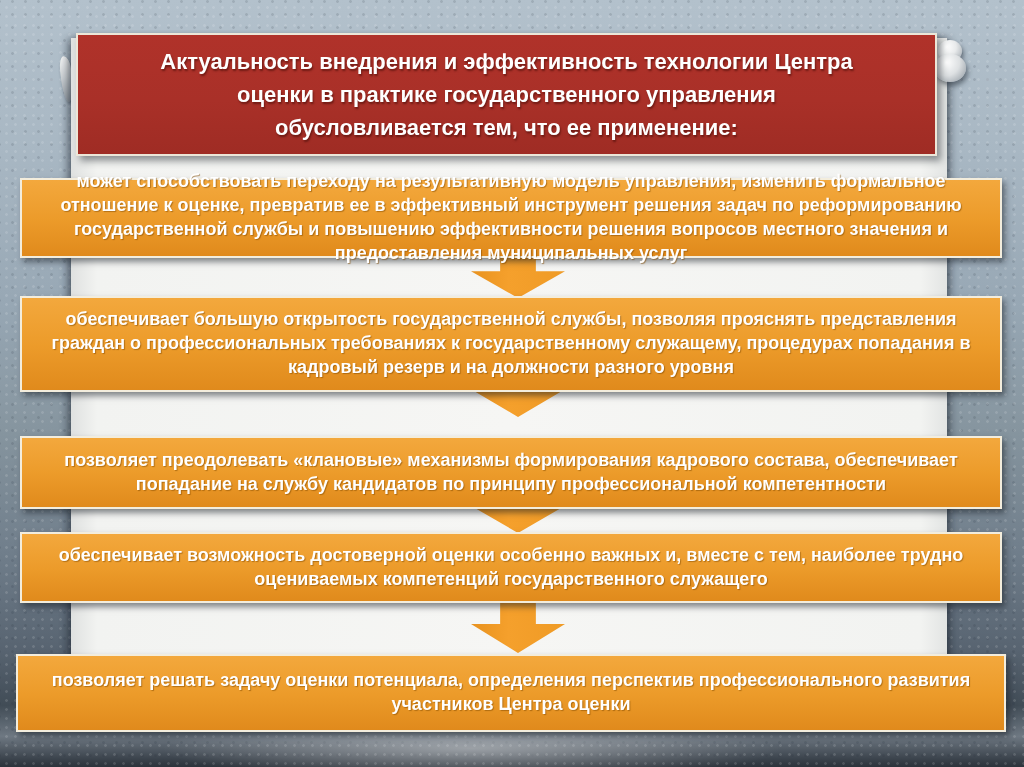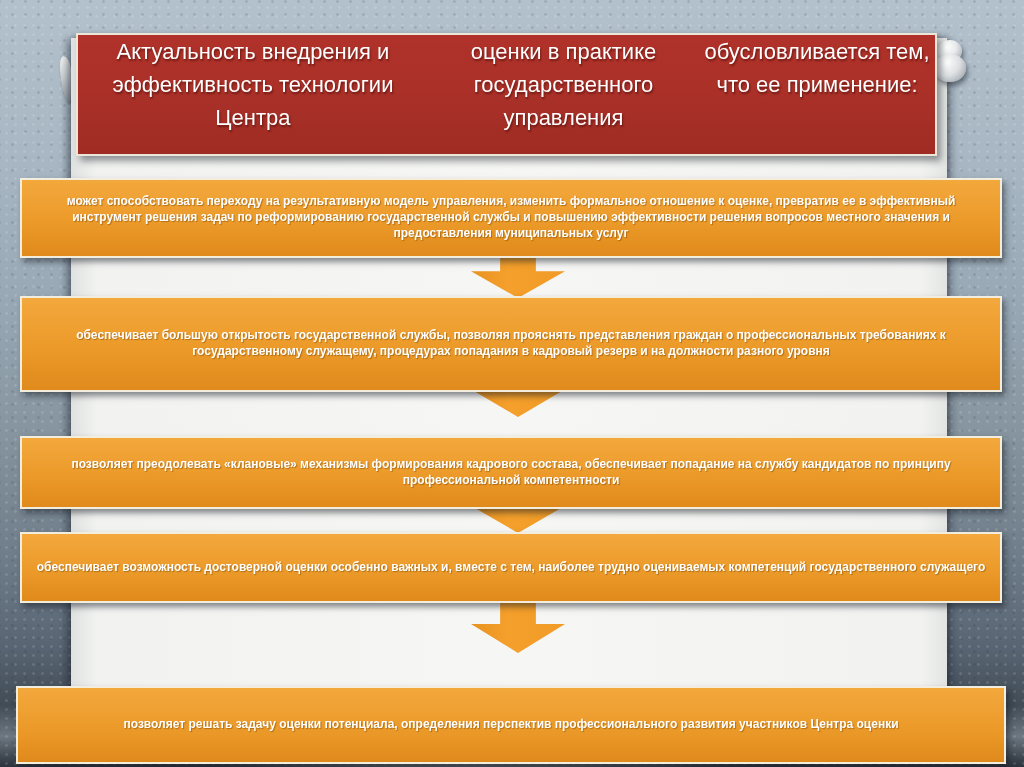--- a/index.html
+++ b/index.html
@@ -39,39 +39,39 @@
     border-radius:45% 55% 50% 50%/30% 30% 60% 60%;
     background:linear-gradient(180deg,#f4f5f5 0%,#cfd4d7 45%,#9aa2a9 100%);
     box-shadow:1px 2px 3px rgba(30,38,48,0.4);
     transform:rotate(-6deg);
   }
   .title-card{
     position:absolute;left:76px;top:33px;width:861px;height:123px;box-sizing:border-box;
     z-index:3;border:2px solid #ece6d8;
     background:linear-gradient(180deg,var(--title-bg,#b0322a) 0%,#a93028 55%,#9f2c24 100%);
     box-shadow:4px 5px 7px rgba(20,26,34,0.45);
-    display:flex;flex-direction:row;justify-content:center;
-    color:#fff;font-weight:normal;font-size:22px;line-height:1.5;text-align:center;
+    display:flex;flex-direction:column;justify-content:center;align-items:center;
+    color:#fff;font-weight:bold;font-size:22px;line-height:1.5;text-align:center;
     text-shadow:1px 2px 2px rgba(70,12,6,0.6);
   }
   .flow-box{
     position:absolute;left:20px;width:982px;box-sizing:border-box;z-index:3;
     border:2px solid #f3eddd;
     background:linear-gradient(180deg,#f3a83d 0%,var(--box-orange,#ec9b2a) 52%,var(--box-orange-dark,#e08a1c) 100%);
     box-shadow:3px 4px 6px rgba(20,26,34,0.5);
     display:flex;align-items:center;justify-content:center;
-    color:#fff;font-weight:bold;font-size:12px;line-height:1.33;text-align:center;
+    color:#fff;font-weight:bold;font-size:18px;line-height:1.33;text-align:center;
     text-shadow:1px 1px 1px rgba(130,75,0,0.55);
     padding:4px 12px;
   }
   .flow-box.b1{top:178px;height:80px;}
   .flow-box.b2{top:296px;height:96px;}
   .flow-box.b3{top:417px;height:73px;margin-top:19px;}
   .flow-box.b4{top:532px;height:71px;}
-  .flow-box.b5{top:654px;height:78px;left:16px;width:990px;margin-top:32px;}
+  .flow-box.b5{top:654px;height:78px;left:16px;width:990px;}
   .down-arrow{
     position:absolute;left:471px;width:94px;z-index:2;
     background:linear-gradient(90deg,#e8921f 0%,var(--arrow-orange,#f5a02c) 40%,#ef9b26 100%);
     clip-path:polygon(31% 0%,69% 0%,69% 42%,100% 42%,50% 100%,0% 42%,31% 42%);
     filter:drop-shadow(3px 3px 3px rgba(20,26,34,0.45));
   }
   .down-arrow.a1{top:252px;height:46px;}
   .down-arrow.a2{top:369px;height:48px;}
   .down-arrow.a3{top:486px;height:47px;}
   .down-arrow.a4{top:603px;height:50px;}

